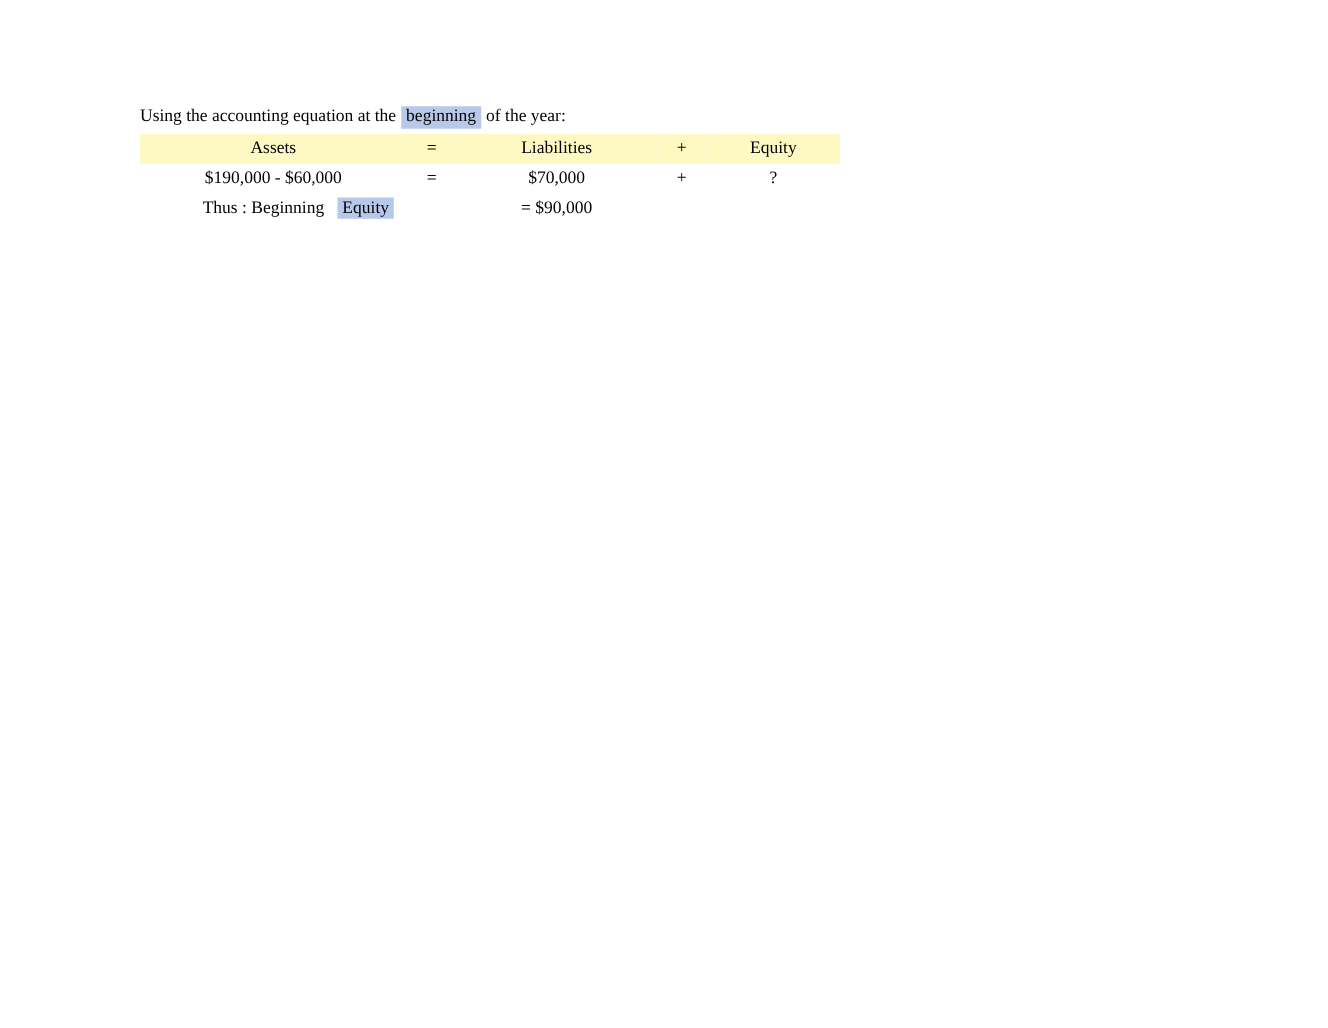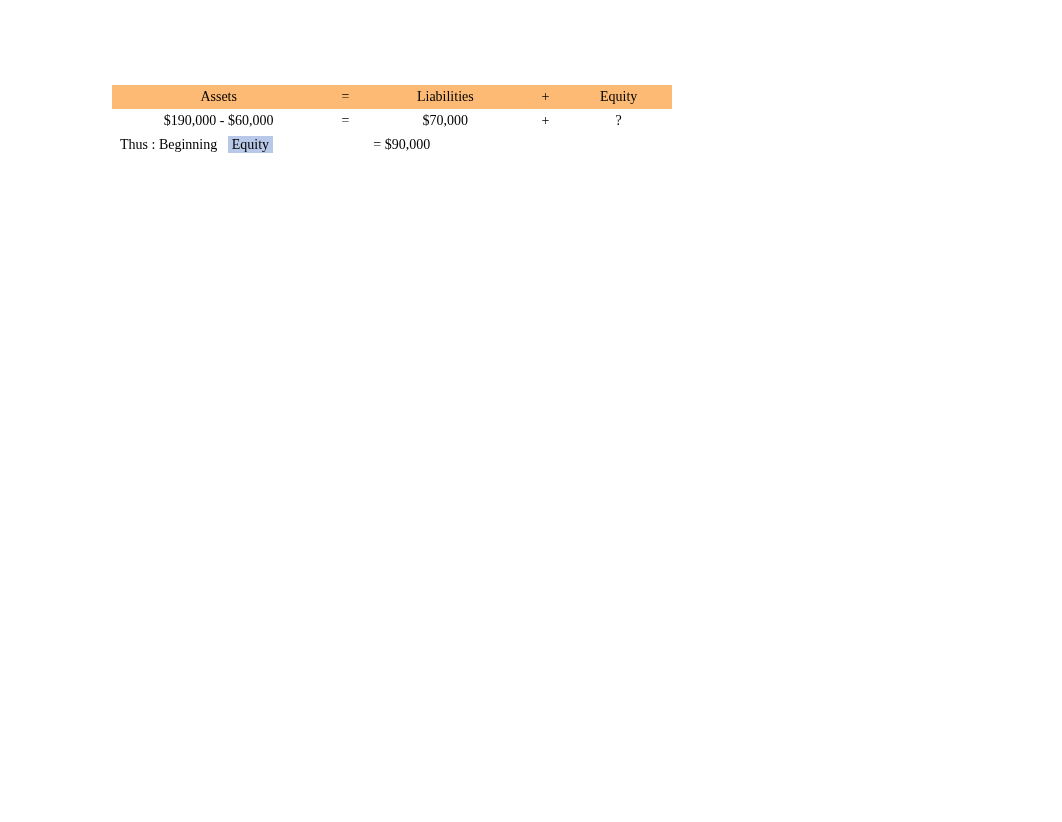--- a/index.html
+++ b/index.html
@@ -39,36 +39,36 @@
       padding: 1px 4px;
       margin-right: 4px;
     }
 
     .equation-table {
       width: 560px;
       border-collapse: collapse;
     }
 
     .header-row td {
-      background-color: #fdba74;
+      background-color: #fef9c3;
       padding: 4px 8px;
       text-align: center;
       font-size: 14px;
     }
 
     .data-row td {
       padding: 4px 8px;
       text-align: center;
       font-size: 14px;
       font-family: Liberation Serif, serif;
     }
 
     .conclusion-row td {
       padding: 4px 8px;
-      text-align: left;
+      text-align: center;
       font-size: 14px;
     }
 
     .conclusion-highlight {
       background-color: #b8c8e8;
       padding: 1px 4px;
     }
 
     td.assets-col {
       min-width: 160px;
@@ -88,20 +88,25 @@
 
     td.equity-col {
       min-width: 80px;
     }
   </style>
 </head>
 <body>
 
 <div class="content-area">
 
+  <div class="intro-line">
+    <span class="intro-text">Using the accounting equation at the</span>
+    <span class="highlighted-word">beginning</span>
+    <span class="intro-text">of the year:</span>
+  </div>
 
   <table class="equation-table">
 
     <tbody>
         <tr class="header-row">
       <td class="assets-col">Assets</td>
       <td class="equals-col">=</td>
       <td class="liabilities-col">Liabilities</td>
       <td class="plus-col">+</td>
       <td class="equity-col">Equity</td>

